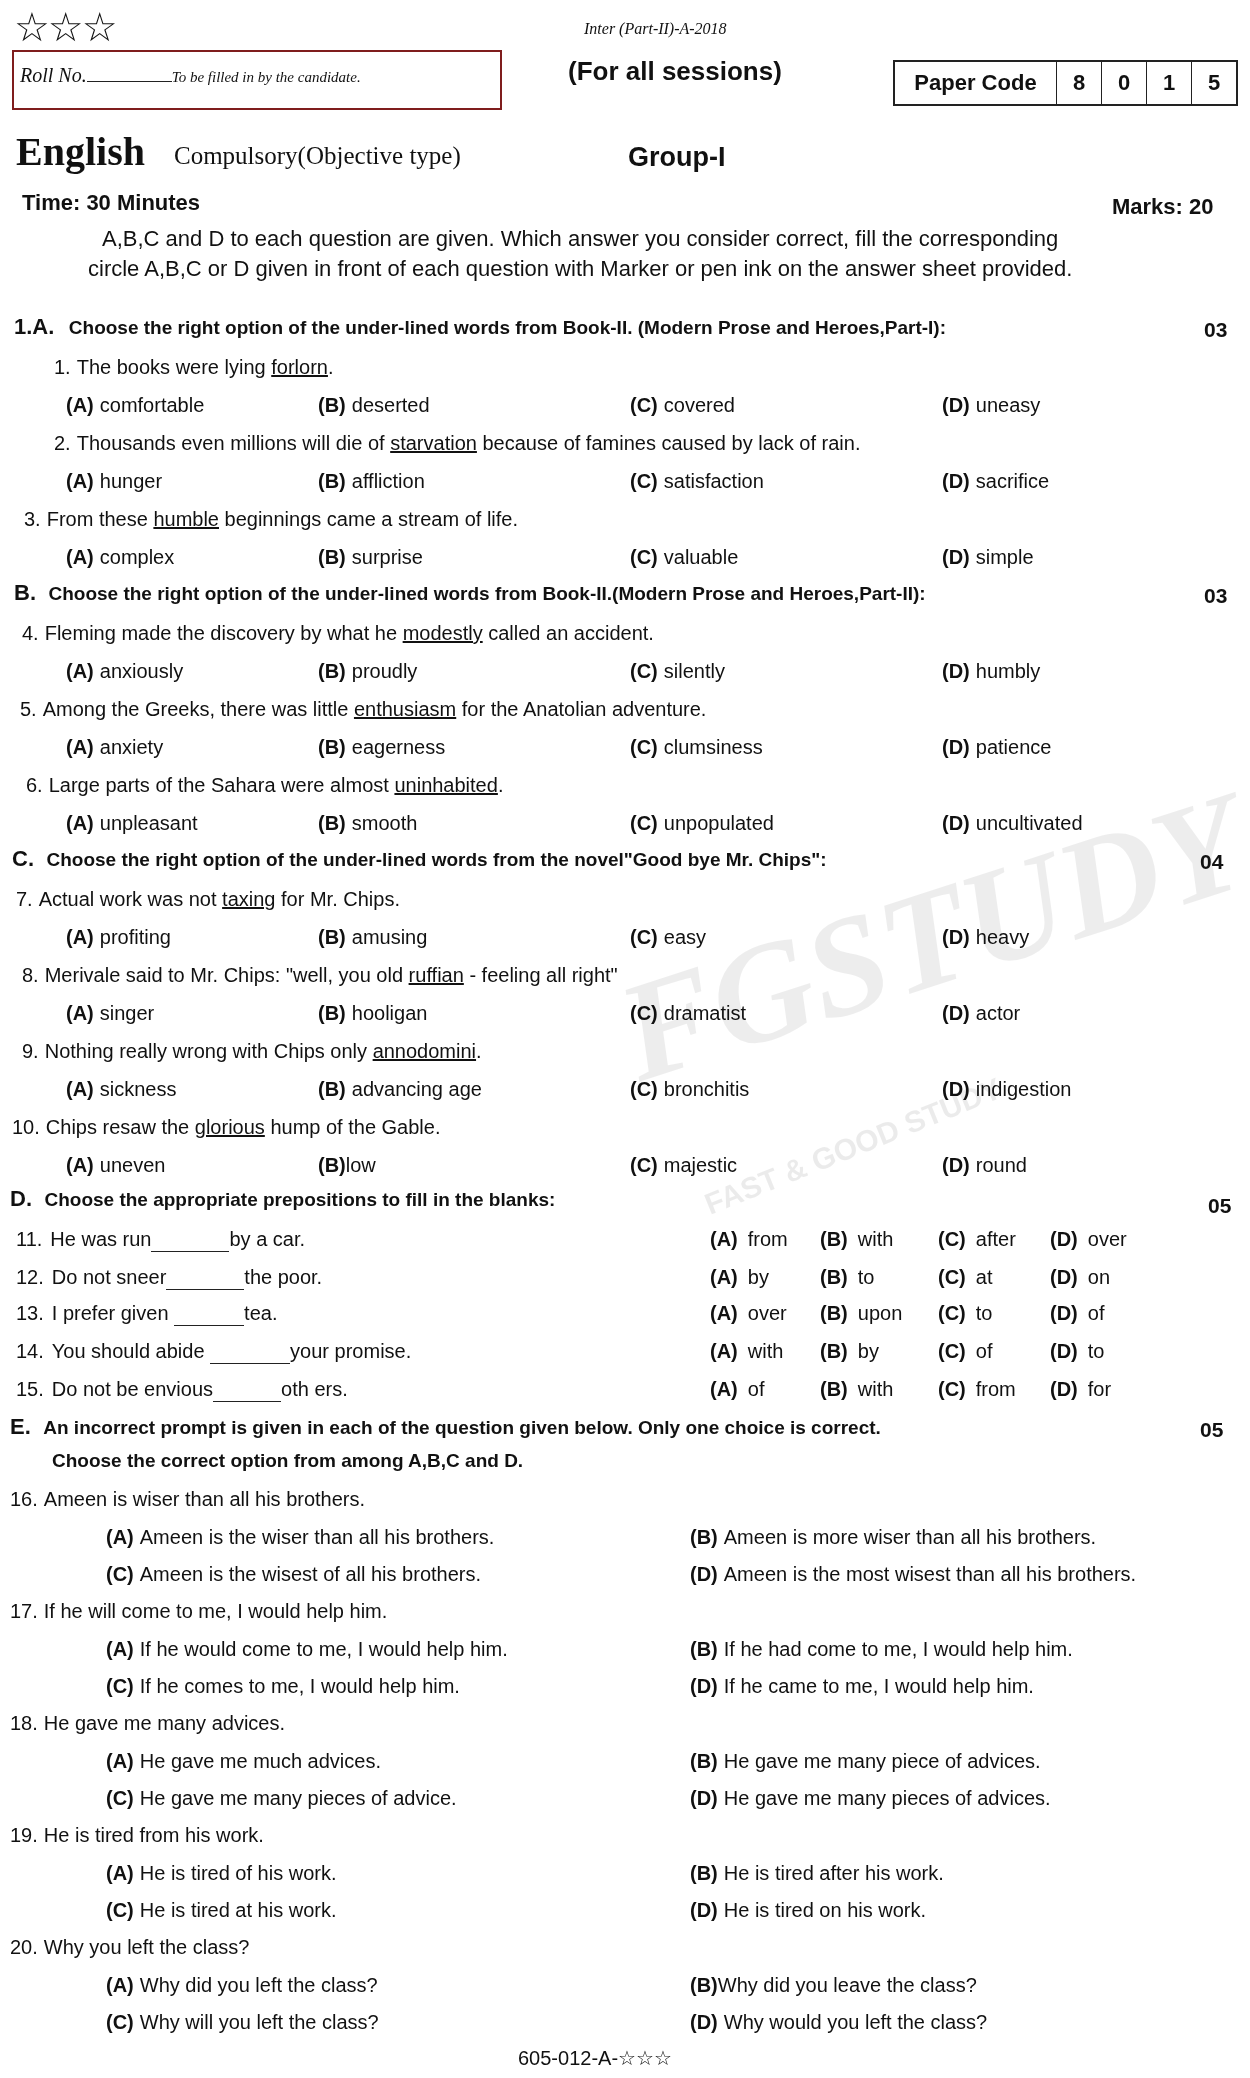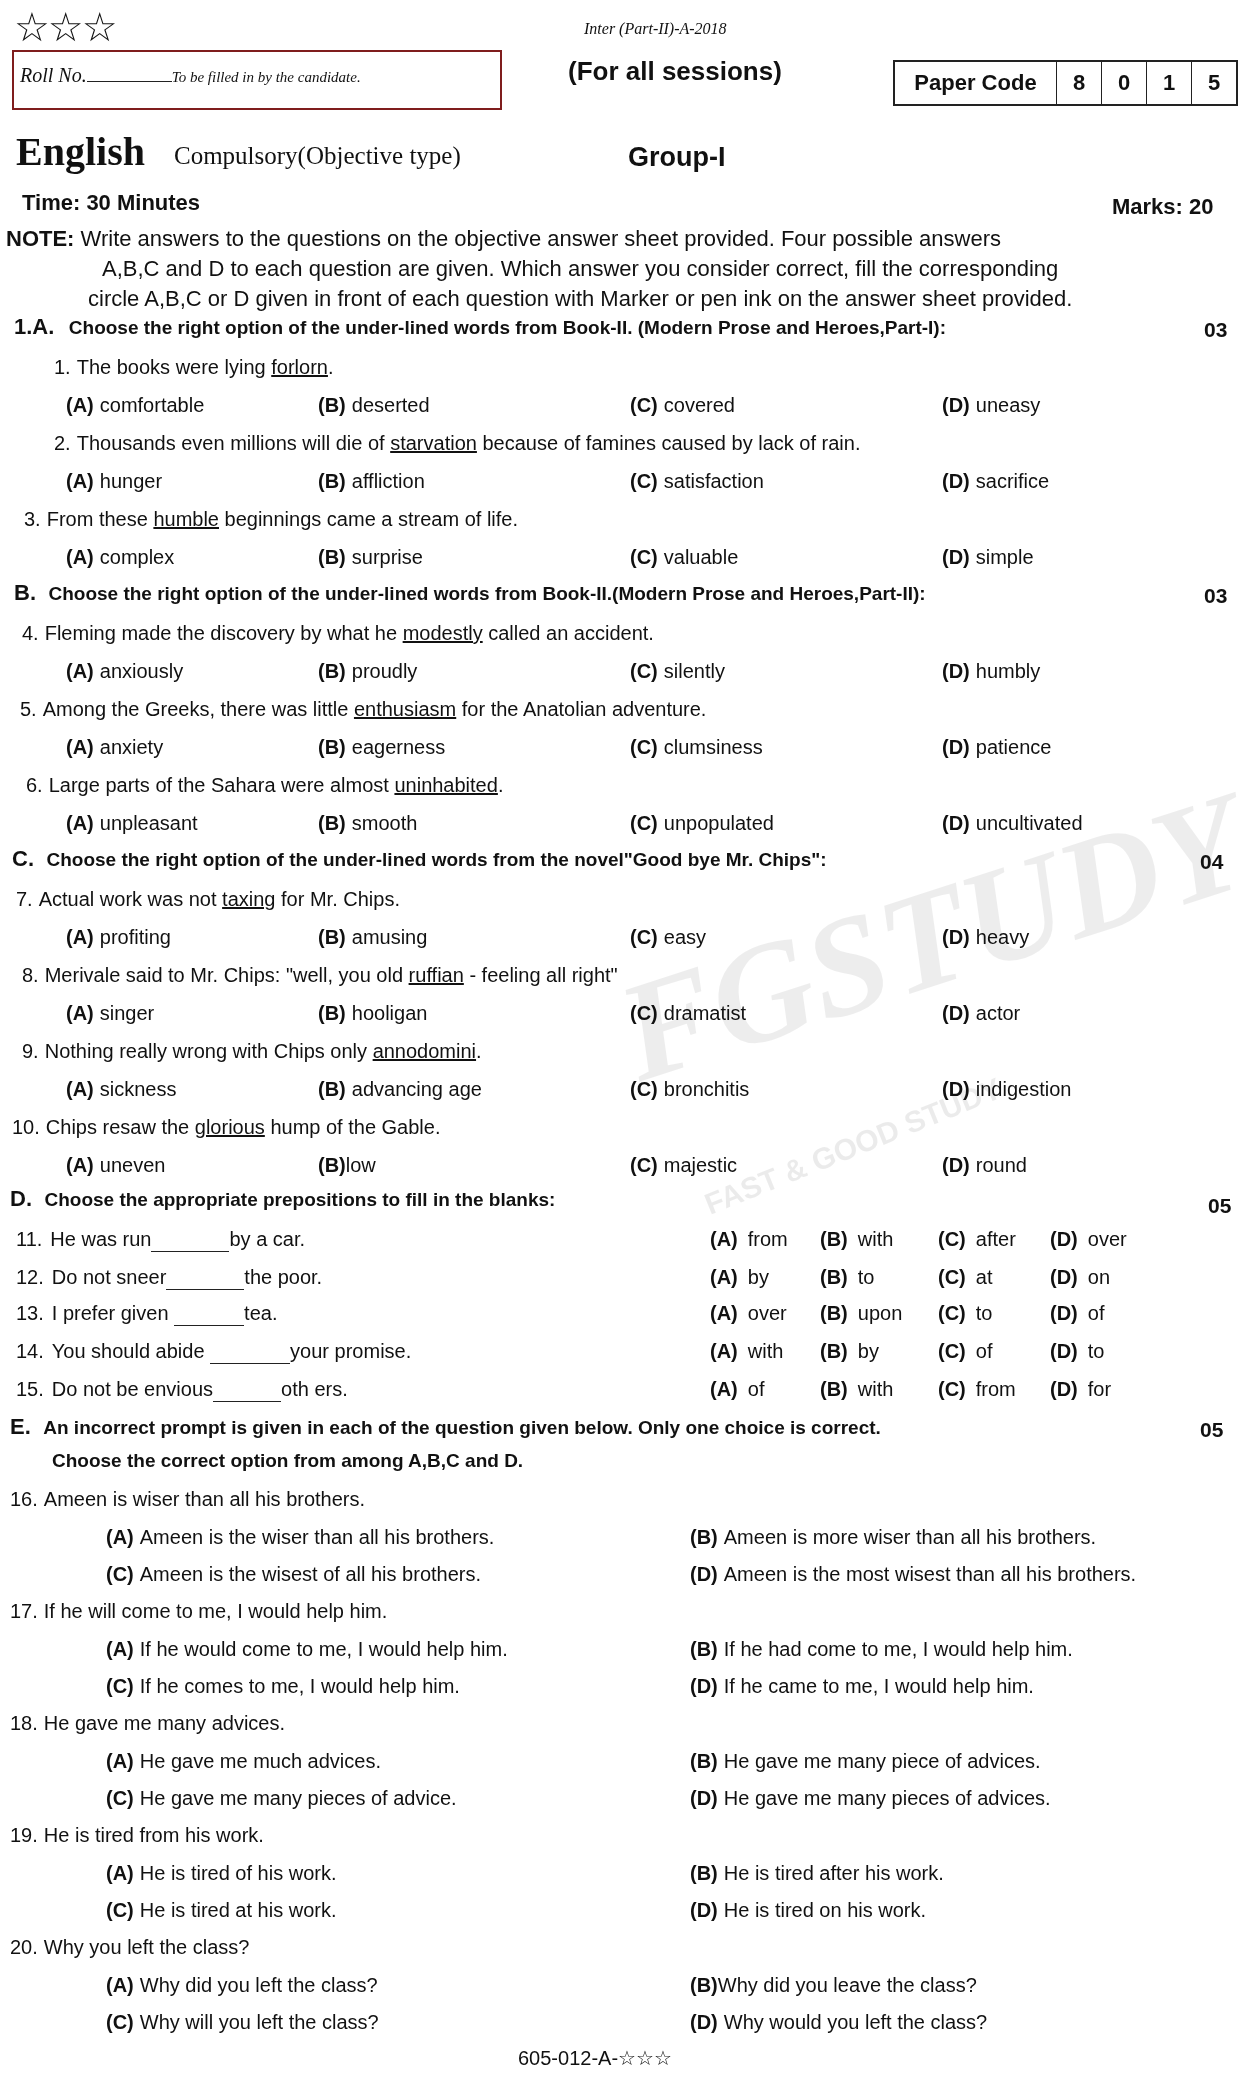--- a/index.html
+++ b/index.html
@@ -55,21 +55,20 @@
   <div class="cell">0</div>
   <div class="cell">1</div>
   <div class="cell">5</div>
 </div>
 <div class="abs subject serif">English</div>
 <div class="abs subtype serif">Compulsory(Objective type)</div>
 <div class="abs group">Group-I</div>
 <div class="abs time">Time: 30  Minutes</div>
 <div class="abs marks">Marks: 20</div>
 <div class="abs note">
-  <div><span class="nt">NOTE:</span> <span>Write answers to the questions on the objective answer sheet provided. Four possible answers</span></div>
   <div style="padding-left:96px">A,B,C and D to each question are given. Which answer you consider correct, fill the corresponding</div>
   <div style="padding-left:82px">circle A,B,C or D given in front of each question with Marker or pen ink on the answer sheet provided.</div>
 </div>
 
 <div class="abs watermark">FGSTUDY</div>
 <div class="abs wm-sub">FAST &amp; GOOD STUDY</div>
 
 <div class="abs" style="left:14px;top:314px">
   <span class="secletter">1.A.</span>
   <span class="sec" style="margin-left:10px">Choose the right option of the under-lined words from Book-II. (Modern Prose and Heroes,Part-I):</span>

